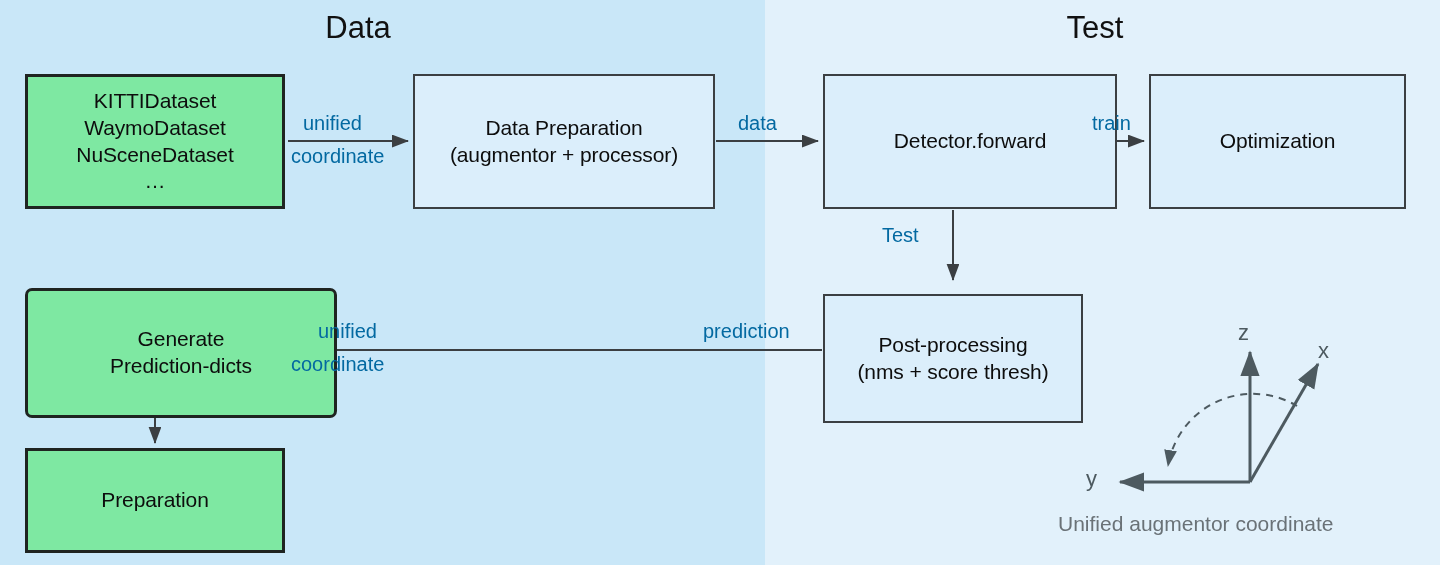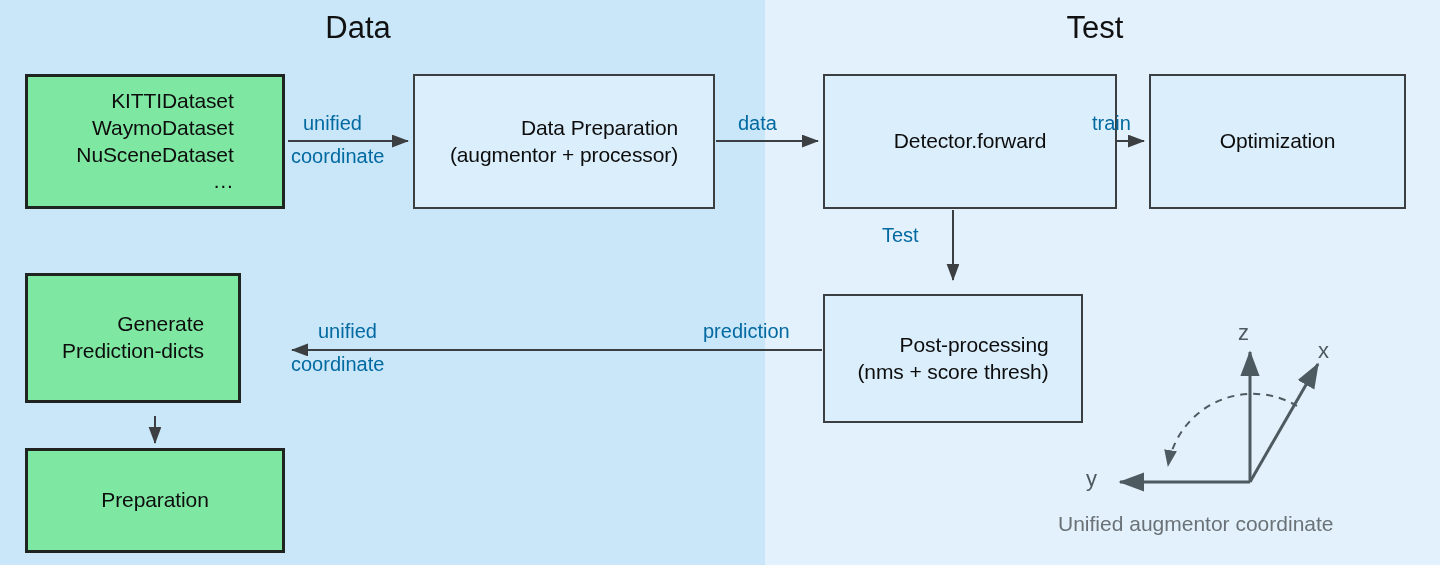--- a/index.html
+++ b/index.html
@@ -37,41 +37,41 @@
   }
   #title-data  { left: 258px; top: 12px; width: 200px; }
   #title-model { left: 995px; top: 12px; width: 200px; }
 
   .node {
     position: absolute;
     box-sizing: border-box;
     display: flex;
     align-items: center;
     justify-content: center;
-    text-align: right;
+    text-align: center;
     font-size: 21px;
     color: #0d0d0d;
     line-height: 1.28;
     letter-spacing: -0.1px;
   }
   .node-green {
     background: #7ee8a2;
     border: 3px solid #1f2421;
   }
   .node-blue {
     background: #dbeefb;
     border: 2px solid #3b3f42;
   }
 
   #node-datasets       { left: 25px;   top: 74px;  width: 260px; height: 135px; }
   #node-data-prep      { left: 413px;  top: 74px;  width: 302px; height: 135px; }
   #node-detector       { left: 823px;  top: 74px;  width: 294px; height: 135px; }
   #node-optimization   { left: 1149px; top: 74px;  width: 257px; height: 135px; }
   #node-postprocessing { left: 823px;  top: 294px; width: 260px; height: 129px; }
-  #node-generate-pred  { left: 25px;   top: 273px; width: 216px; height: 130px; }
+  #node-generate-pred  { left: 25px;   top: 288px; width: 312px; height: 130px; border-radius: 7px; }
   #node-evaluation     { left: 25px;   top: 448px; width: 260px; height: 105px; }
 
   .edge-label {
     position: absolute;
     font-size: 20px;
     color: #0369a1;
     white-space: nowrap;
     line-height: 1.15;
   }
 

